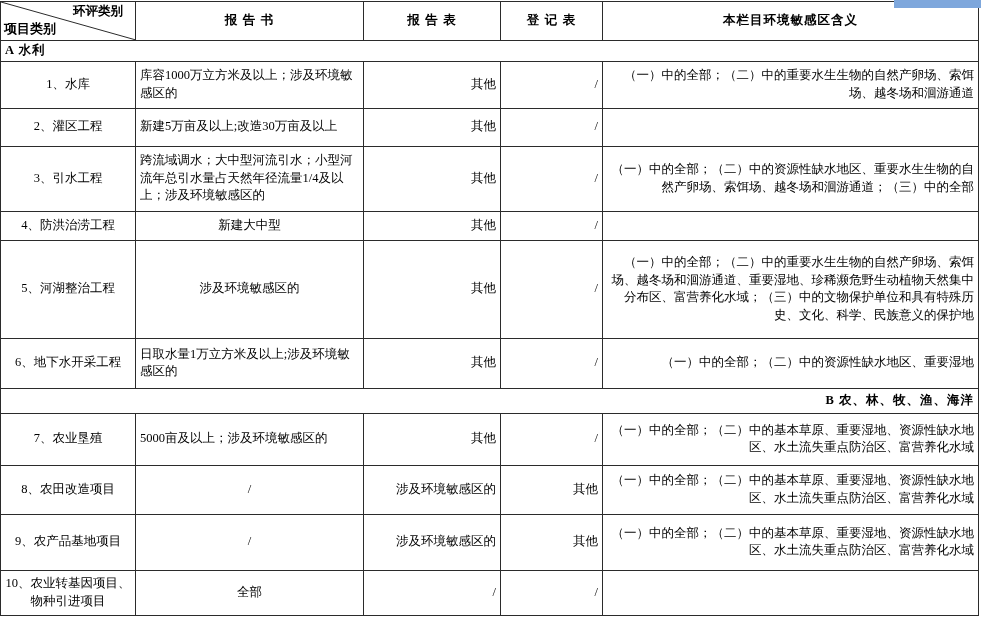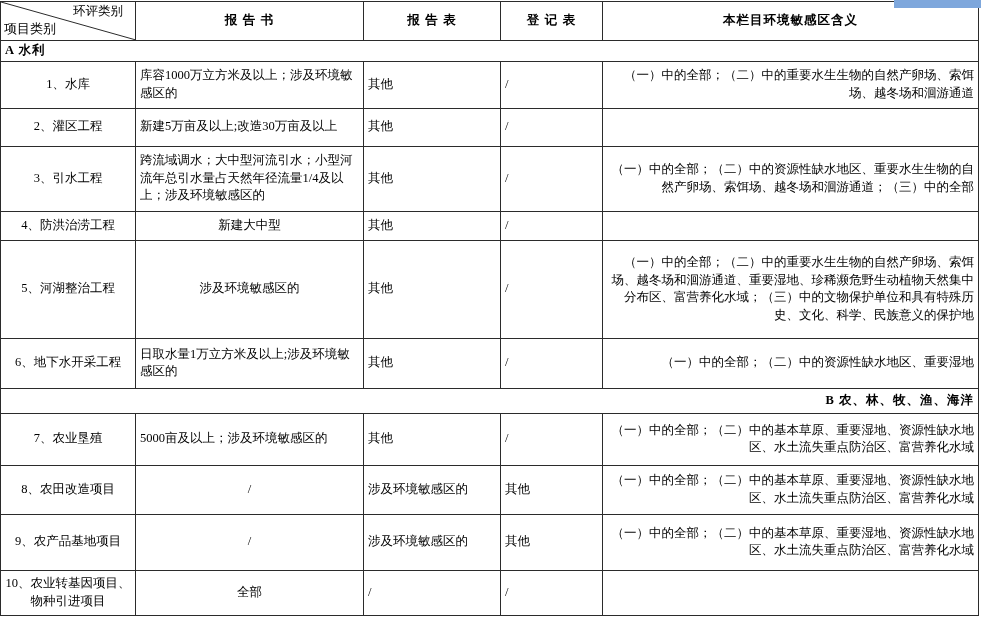--- a/index.html
+++ b/index.html
@@ -33,21 +33,21 @@
     font-family:"Liberation Sans","DejaVu Sans",sans-serif;
     font-weight:700;
     font-size:13px;
     text-align:center;
     letter-spacing:1px;
     height:36px;
   }
   th.corner{
     position:relative;
     padding:0;
-    font-weight:400;
+    font-weight:700;
     font-family:"Liberation Serif","DejaVu Serif",serif;
     font-size:12.5px;
     letter-spacing:0;
   }
   th.corner svg{position:absolute;top:0;left:0;}
   .corner-top{
     position:absolute;top:1px;right:12px;
     font-size:12.5px;
   }
   .corner-bottom{
@@ -57,21 +57,21 @@
   td.section-cell{
     font-weight:700;
     font-size:13.5px;
     border-bottom:2px solid #111;
     padding-left:4px;
     letter-spacing:1px;
   }
   td.c-label{text-align:center;padding-left:4px;}
   td.c-book{text-align:left;}
   td.c-book.center{text-align:center;}
-  td.c-form,td.c-reg{text-align:left;}
+  td.c-form,td.c-reg{text-align:right;}
   td.c-meaning{text-align:right;padding:2px 7px;}
 </style>
 </head>
 <body>
 
 <div class="page">
 
   <div class="accent-bar" style="background: rgb(126, 167, 220);"></div>
 
   <table class="catalog">

